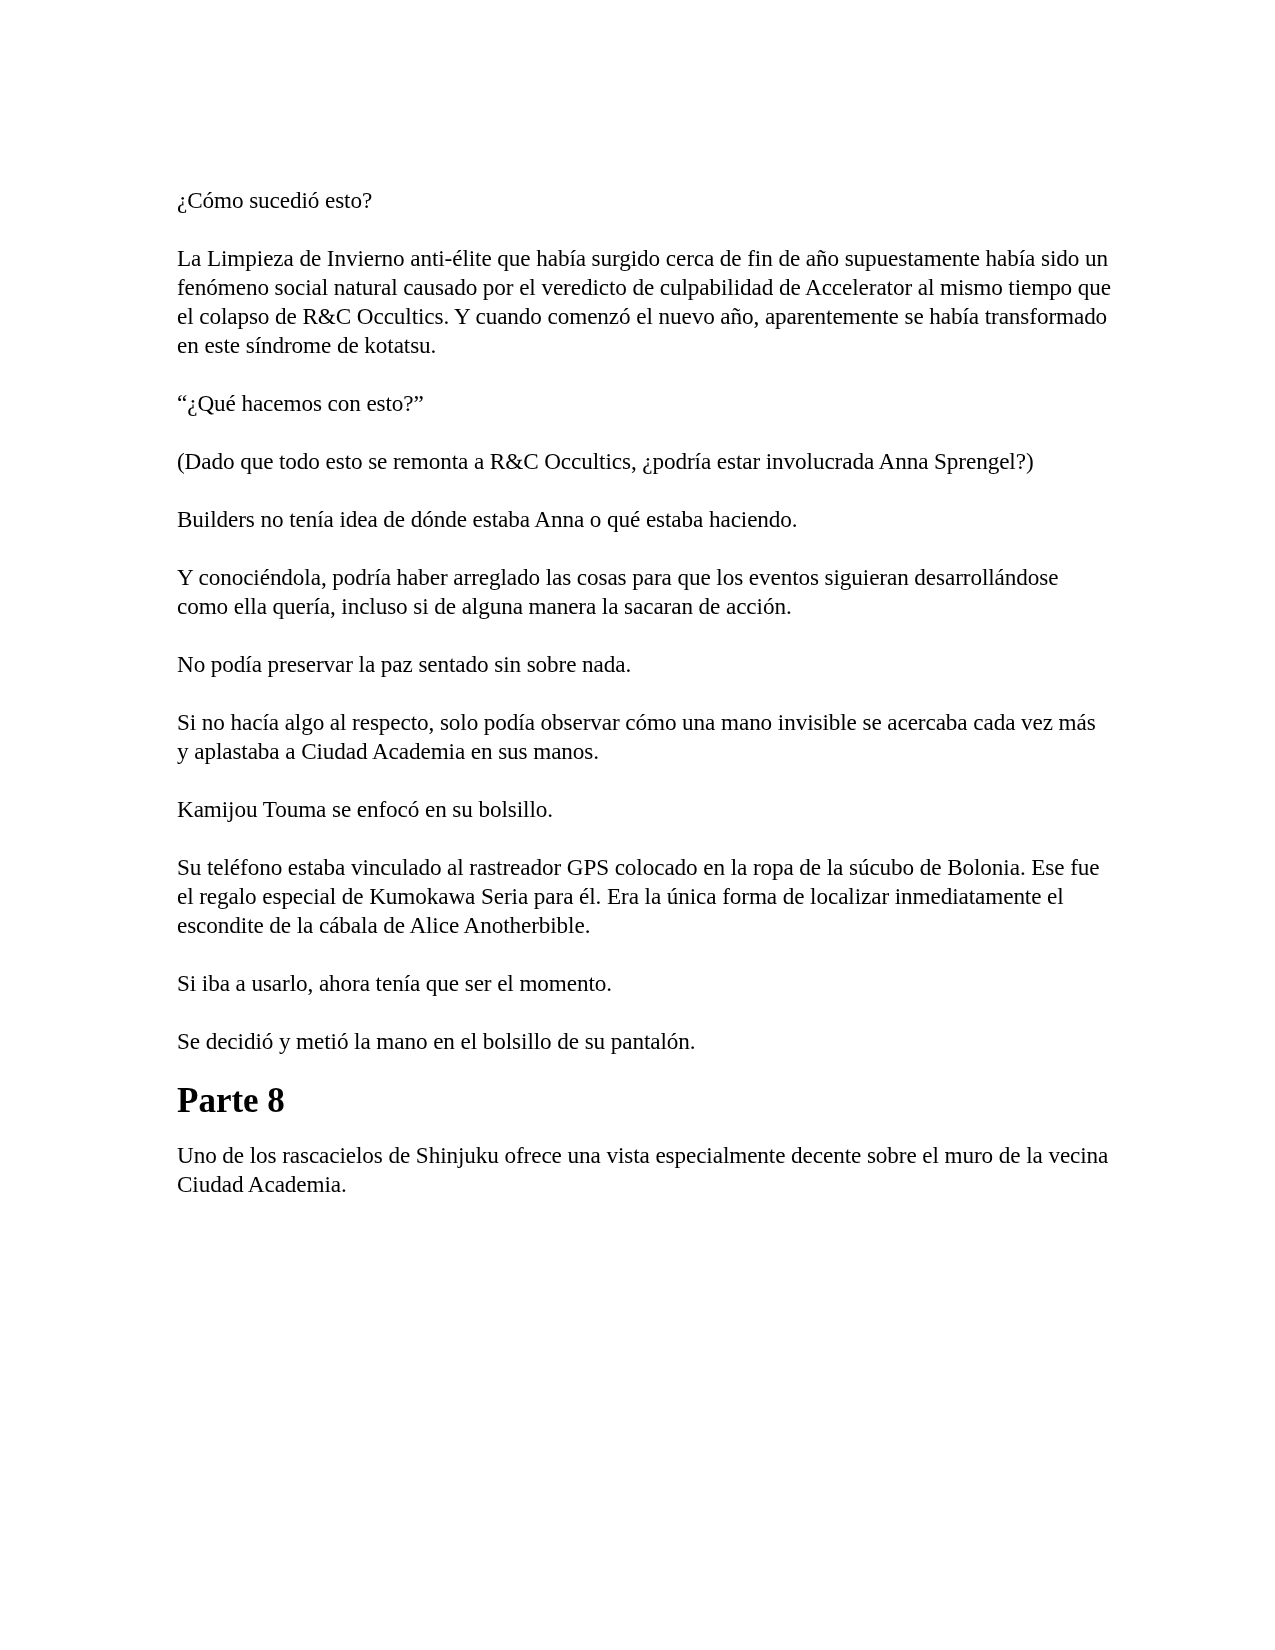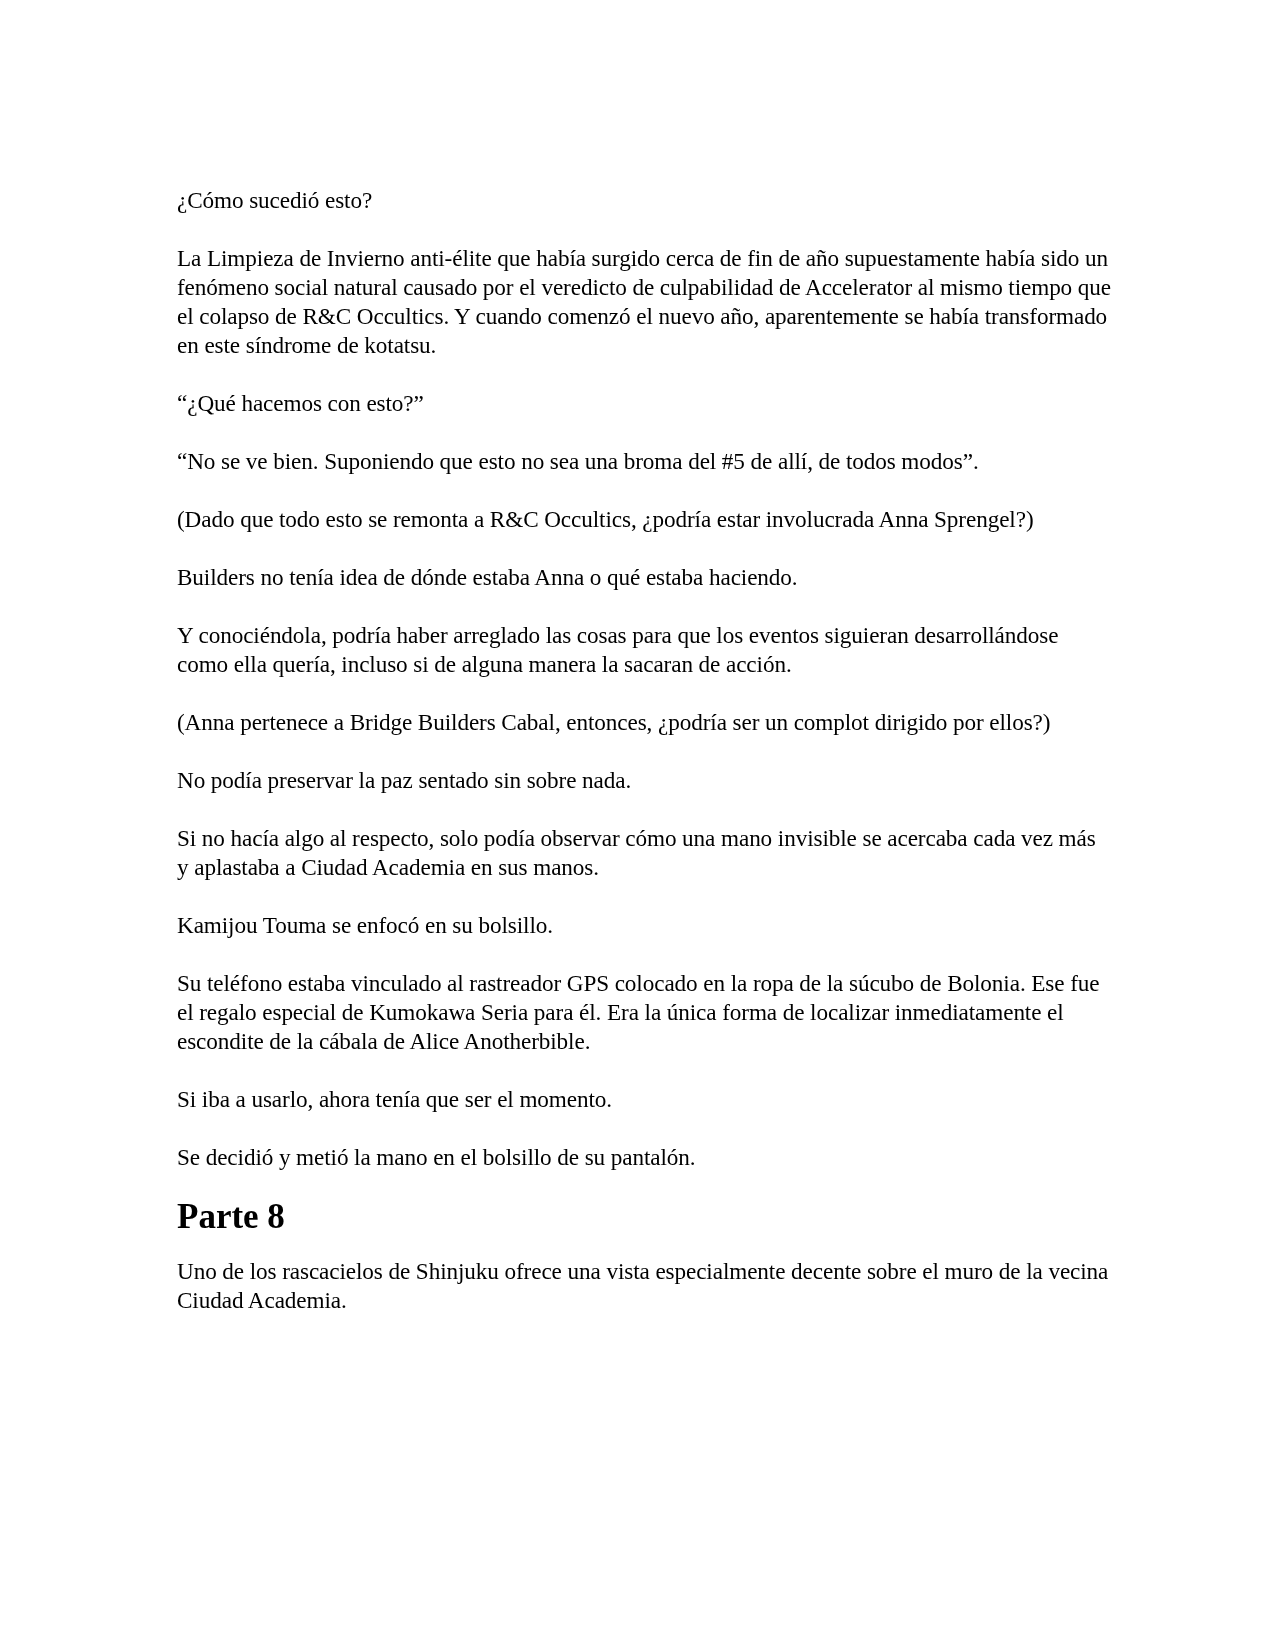--- a/index.html
+++ b/index.html
@@ -35,25 +35,23 @@
       margin: 8px 0 24px 0;
     }
   </style>
 </head>
 <body>
 
 <div class="page">
   <p class="para">¿Cómo sucedió esto?</p>
   <p class="para">La Limpieza de Invierno anti-élite que había surgido cerca de fin de año supuestamente había sido un fenómeno social natural causado por el veredicto de culpabilidad de Accelerator al mismo tiempo que el colapso de R&amp;C Occultics. Y cuando comenzó el nuevo año, aparentemente se había transformado en este síndrome de kotatsu.</p>
   <p class="para">“¿Qué hacemos con esto?”</p>
-  <p class="para">“No se ve bien. Suponiendo que esto no sea una broma del #5 de allí, de todos modos”.</p>
   <p class="para">(Dado que todo esto se remonta a R&amp;C Occultics, ¿podría estar involucrada Anna Sprengel?)</p>
   <p class="para">Builders no tenía idea de dónde estaba Anna o qué estaba haciendo.</p>
   <p class="para">Y conociéndola, podría haber arreglado las cosas para que los eventos siguieran desarrollándose como ella quería, incluso si de alguna manera la sacaran de acción.</p>
-  <p class="para">(Anna pertenece a Bridge Builders Cabal, entonces, ¿podría ser un complot dirigido por ellos?)</p>
   <p class="para">No podía preservar la paz sentado sin sobre nada.</p>
   <p class="para">Si no hacía algo al respecto, solo podía observar cómo una mano invisible se acercaba cada vez más y aplastaba a Ciudad Academia en sus manos.</p>
   <p class="para">Kamijou Touma se enfocó en su bolsillo.</p>
   <p class="para">Su teléfono estaba vinculado al rastreador GPS colocado en la ropa de la súcubo de Bolonia. Ese fue el regalo especial de Kumokawa Seria para él. Era la única forma de localizar inmediatamente el escondite de la cábala de Alice Anotherbible.</p>
   <p class="para">Si iba a usarlo, ahora tenía que ser el momento.</p>
   <p class="para">Se decidió y metió la mano en el bolsillo de su pantalón.</p>
 
   <h2 class="heading">Parte 8</h2>
 
   <p class="para">Uno de los rascacielos de Shinjuku ofrece una vista especialmente decente sobre el muro de la vecina Ciudad Academia.</p>

